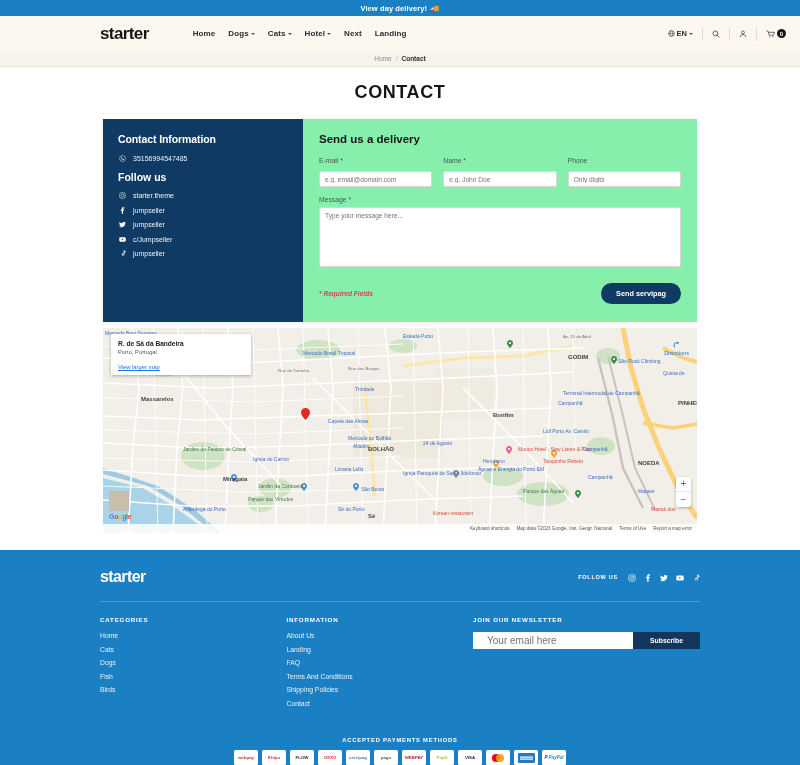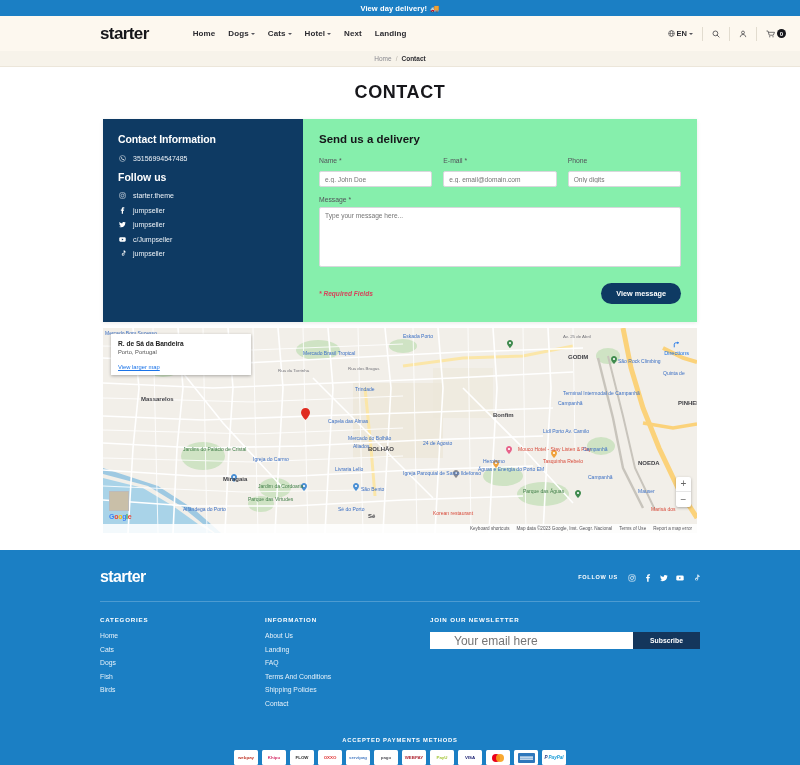--- a/index.html
+++ b/index.html
@@ -224,21 +224,21 @@
     font-size: 6.2px; font-weight: 700; letter-spacing: .8px;
     margin-bottom: 9px;
   }
   .flink {
     display: block; font-size: 6.8px; color: #e6f1fa;
     text-decoration: none; margin-bottom: 6.5px;
   }
   .newsrow { display: flex; height: 17px; }
   .newsinput {
     flex: 1; border: none; background: #fff;
-    font-size: 12px; color: #55555c; padding: 0 24px;
+    font-size: 10px; color: #55555c; padding: 0 14px;
     font-family: "Liberation Sans", sans-serif; outline: none;
   }
   .newsbtn {
     width: 67px; background: #14365c; color: #fff; border: none;
     font-size: 6.8px; font-weight: 600; cursor: pointer;
     font-family: "Liberation Sans", sans-serif;
   }
   .payheading {
     text-align: center; font-size: 5.8px; font-weight: 700;
     letter-spacing: .8px; margin: 24px 0 7px;
@@ -382,39 +382,39 @@
           </span>
         <span>jumpseller</span>
       </div>
     </div>
   </div>
 
   <div class="form-col">
     <h3>Send us a delivery</h3>
     <div class="row3">
       <div class="fieldwrap">
+        <label class="flabel">E-mail *</label>
+        <input class="finput" type="text" placeholder="e.g. email@domain.com" style="">
+      </div>
+      <div class="fieldwrap">
         <label class="flabel">Name *</label>
         <input class="finput" type="text" placeholder="e.g. John Doe" style="">
-      </div>
-      <div class="fieldwrap">
-        <label class="flabel">E-mail *</label>
-        <input class="finput" type="text" placeholder="e.g. email@domain.com" style="">
       </div>
       <div class="fieldwrap">
         <label class="flabel">Phone</label>
         <input class="finput" type="text" placeholder="Only digits" style="">
       </div>
     </div>
     <div>
       <label class="flabel">Message *</label>
       <textarea class="ftext" placeholder="Type your message here..." style=""></textarea>
     </div>
     <div class="formfoot">
       <span class="reqnote">* Required Fields</span>
-      <button class="sendbtn">View message</button>
+      <button class="sendbtn">Send servipag</button>
     </div>
   </div>
 </div>
 
 <div class="maparea">
   <svg class="map-bg" viewBox="0 0 594 205" preserveAspectRatio="none">
     <rect width="594" height="205" fill="#f2efe9"></rect>
 
     <path d="M0 150 L40 160 L70 178 L95 196 L110 205 L0 205 Z" fill="#a9d3e8"></path>
     <path d="M0 146 L45 158 L78 178 L100 196 L112 205 L118 205 L92 182 L55 158 L0 140 Z" fill="#9ec9e2"></path>

